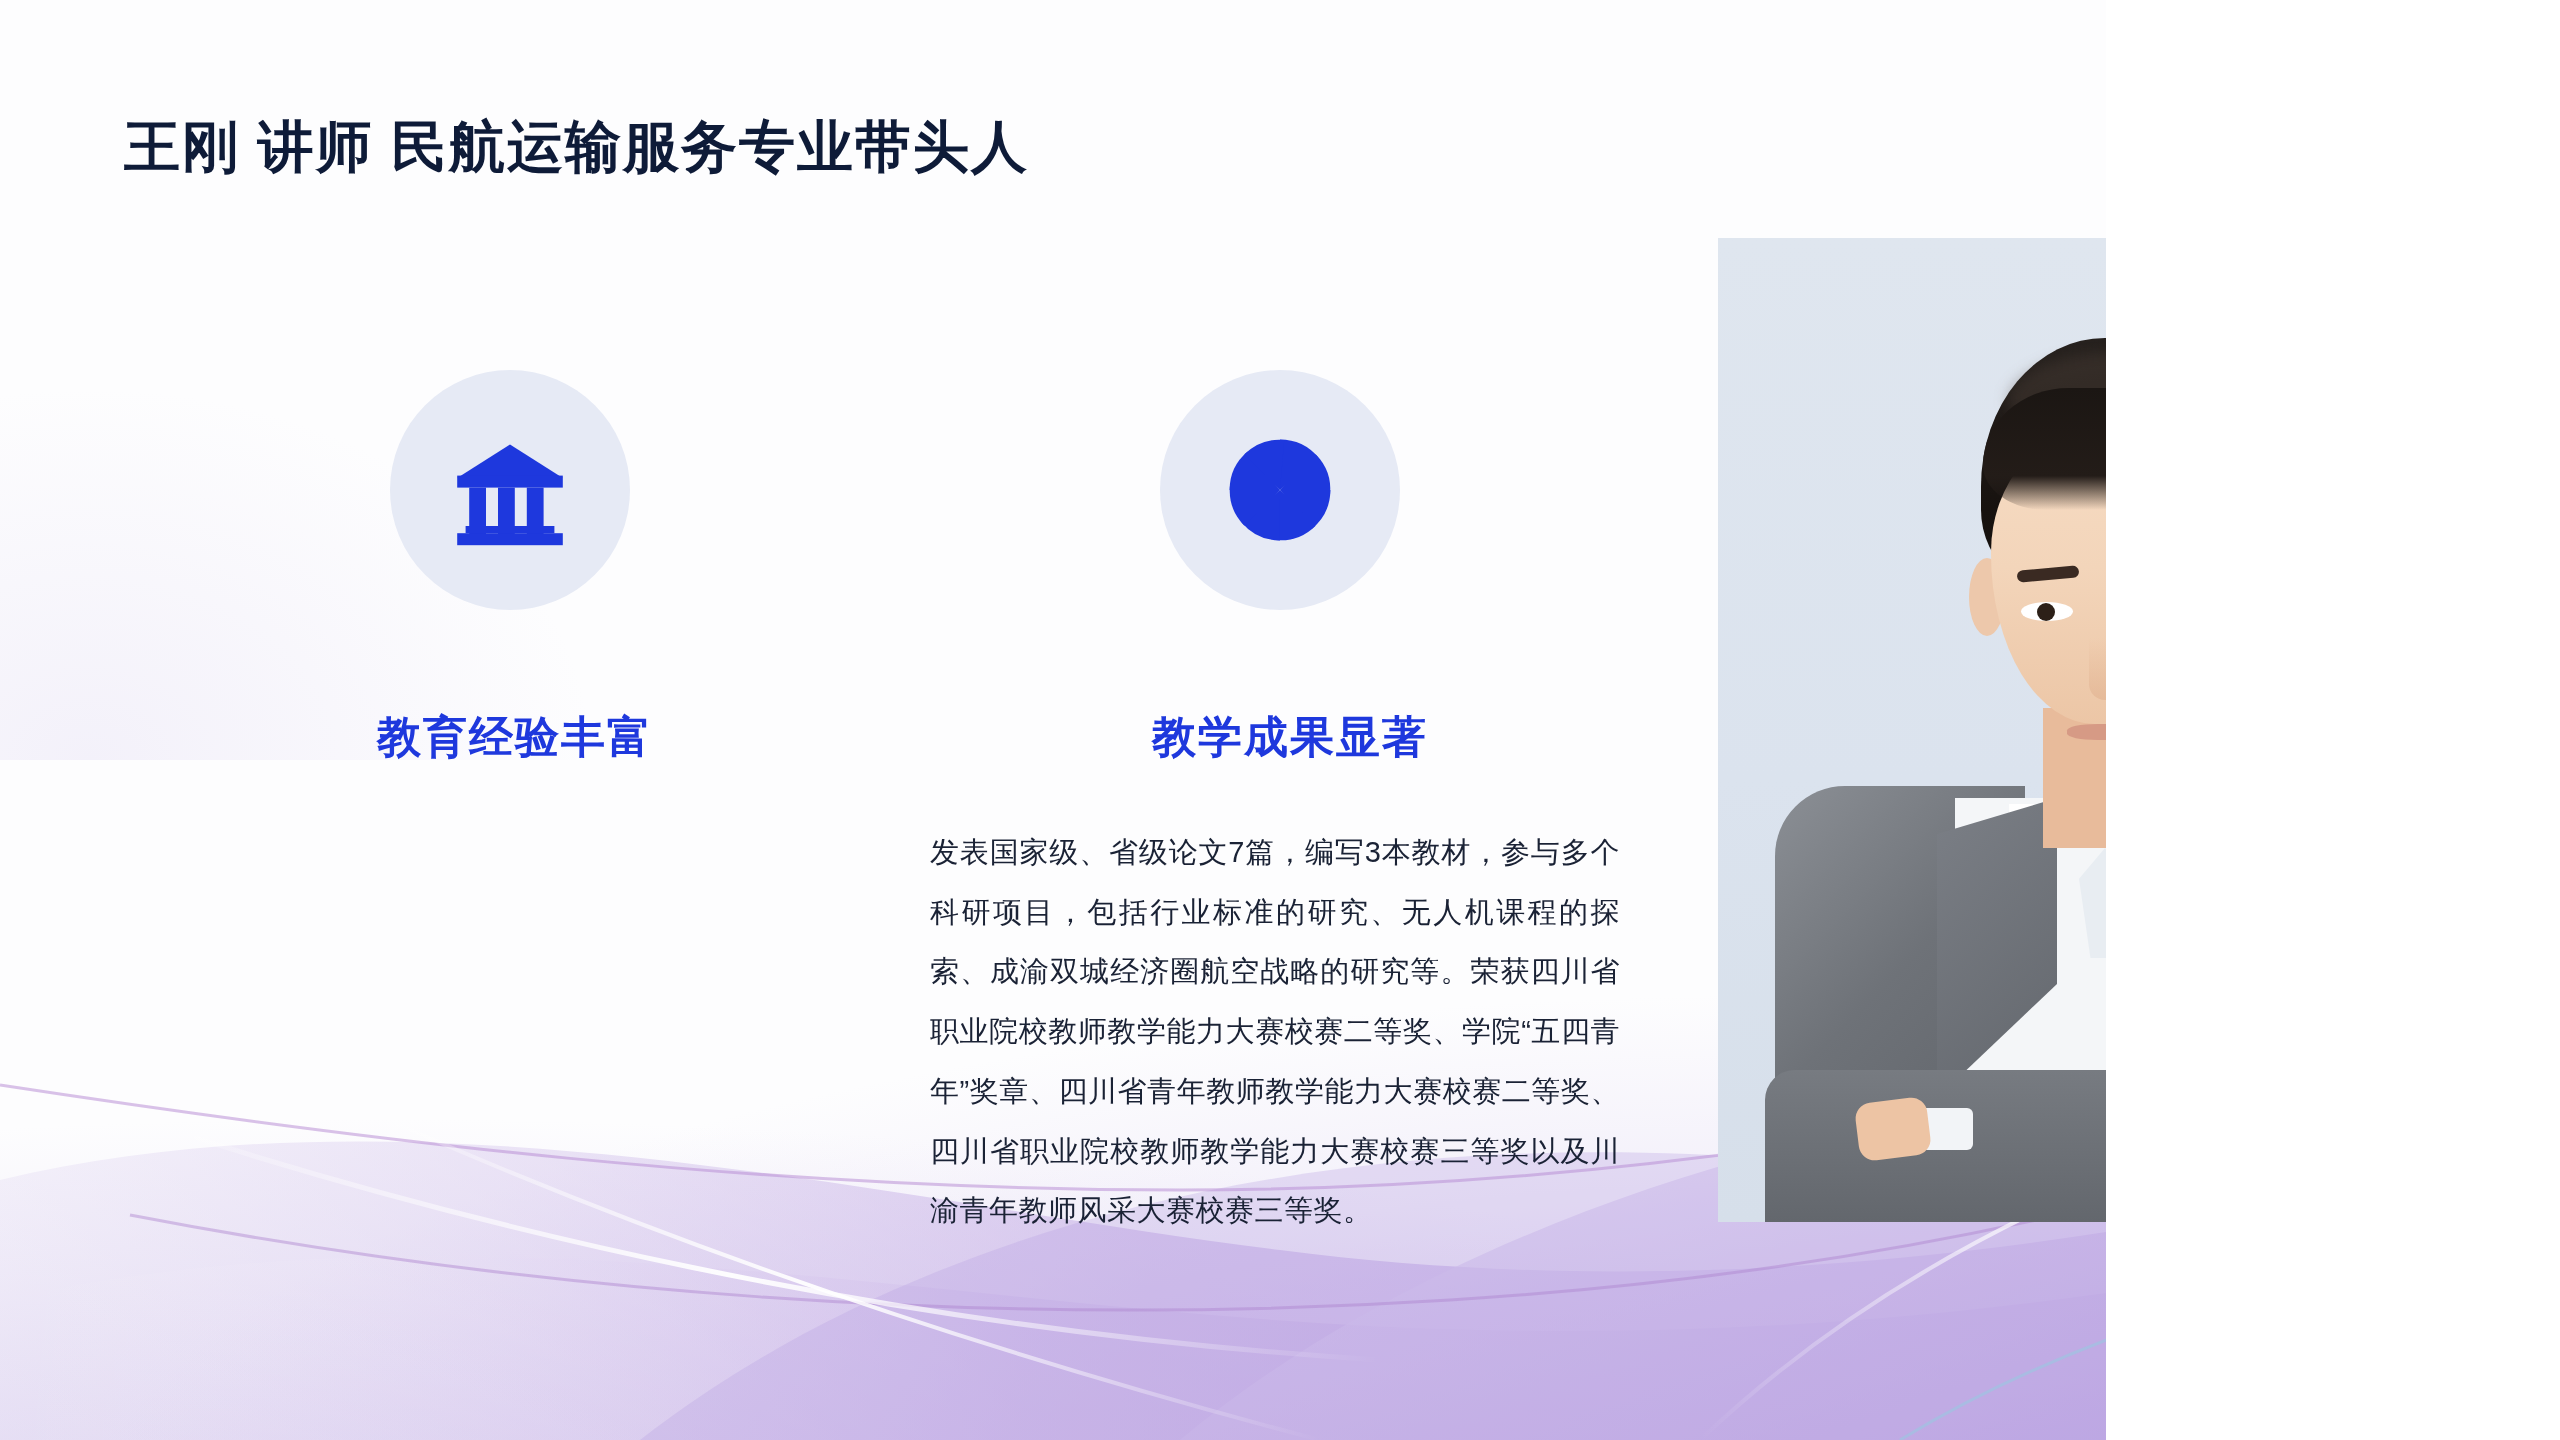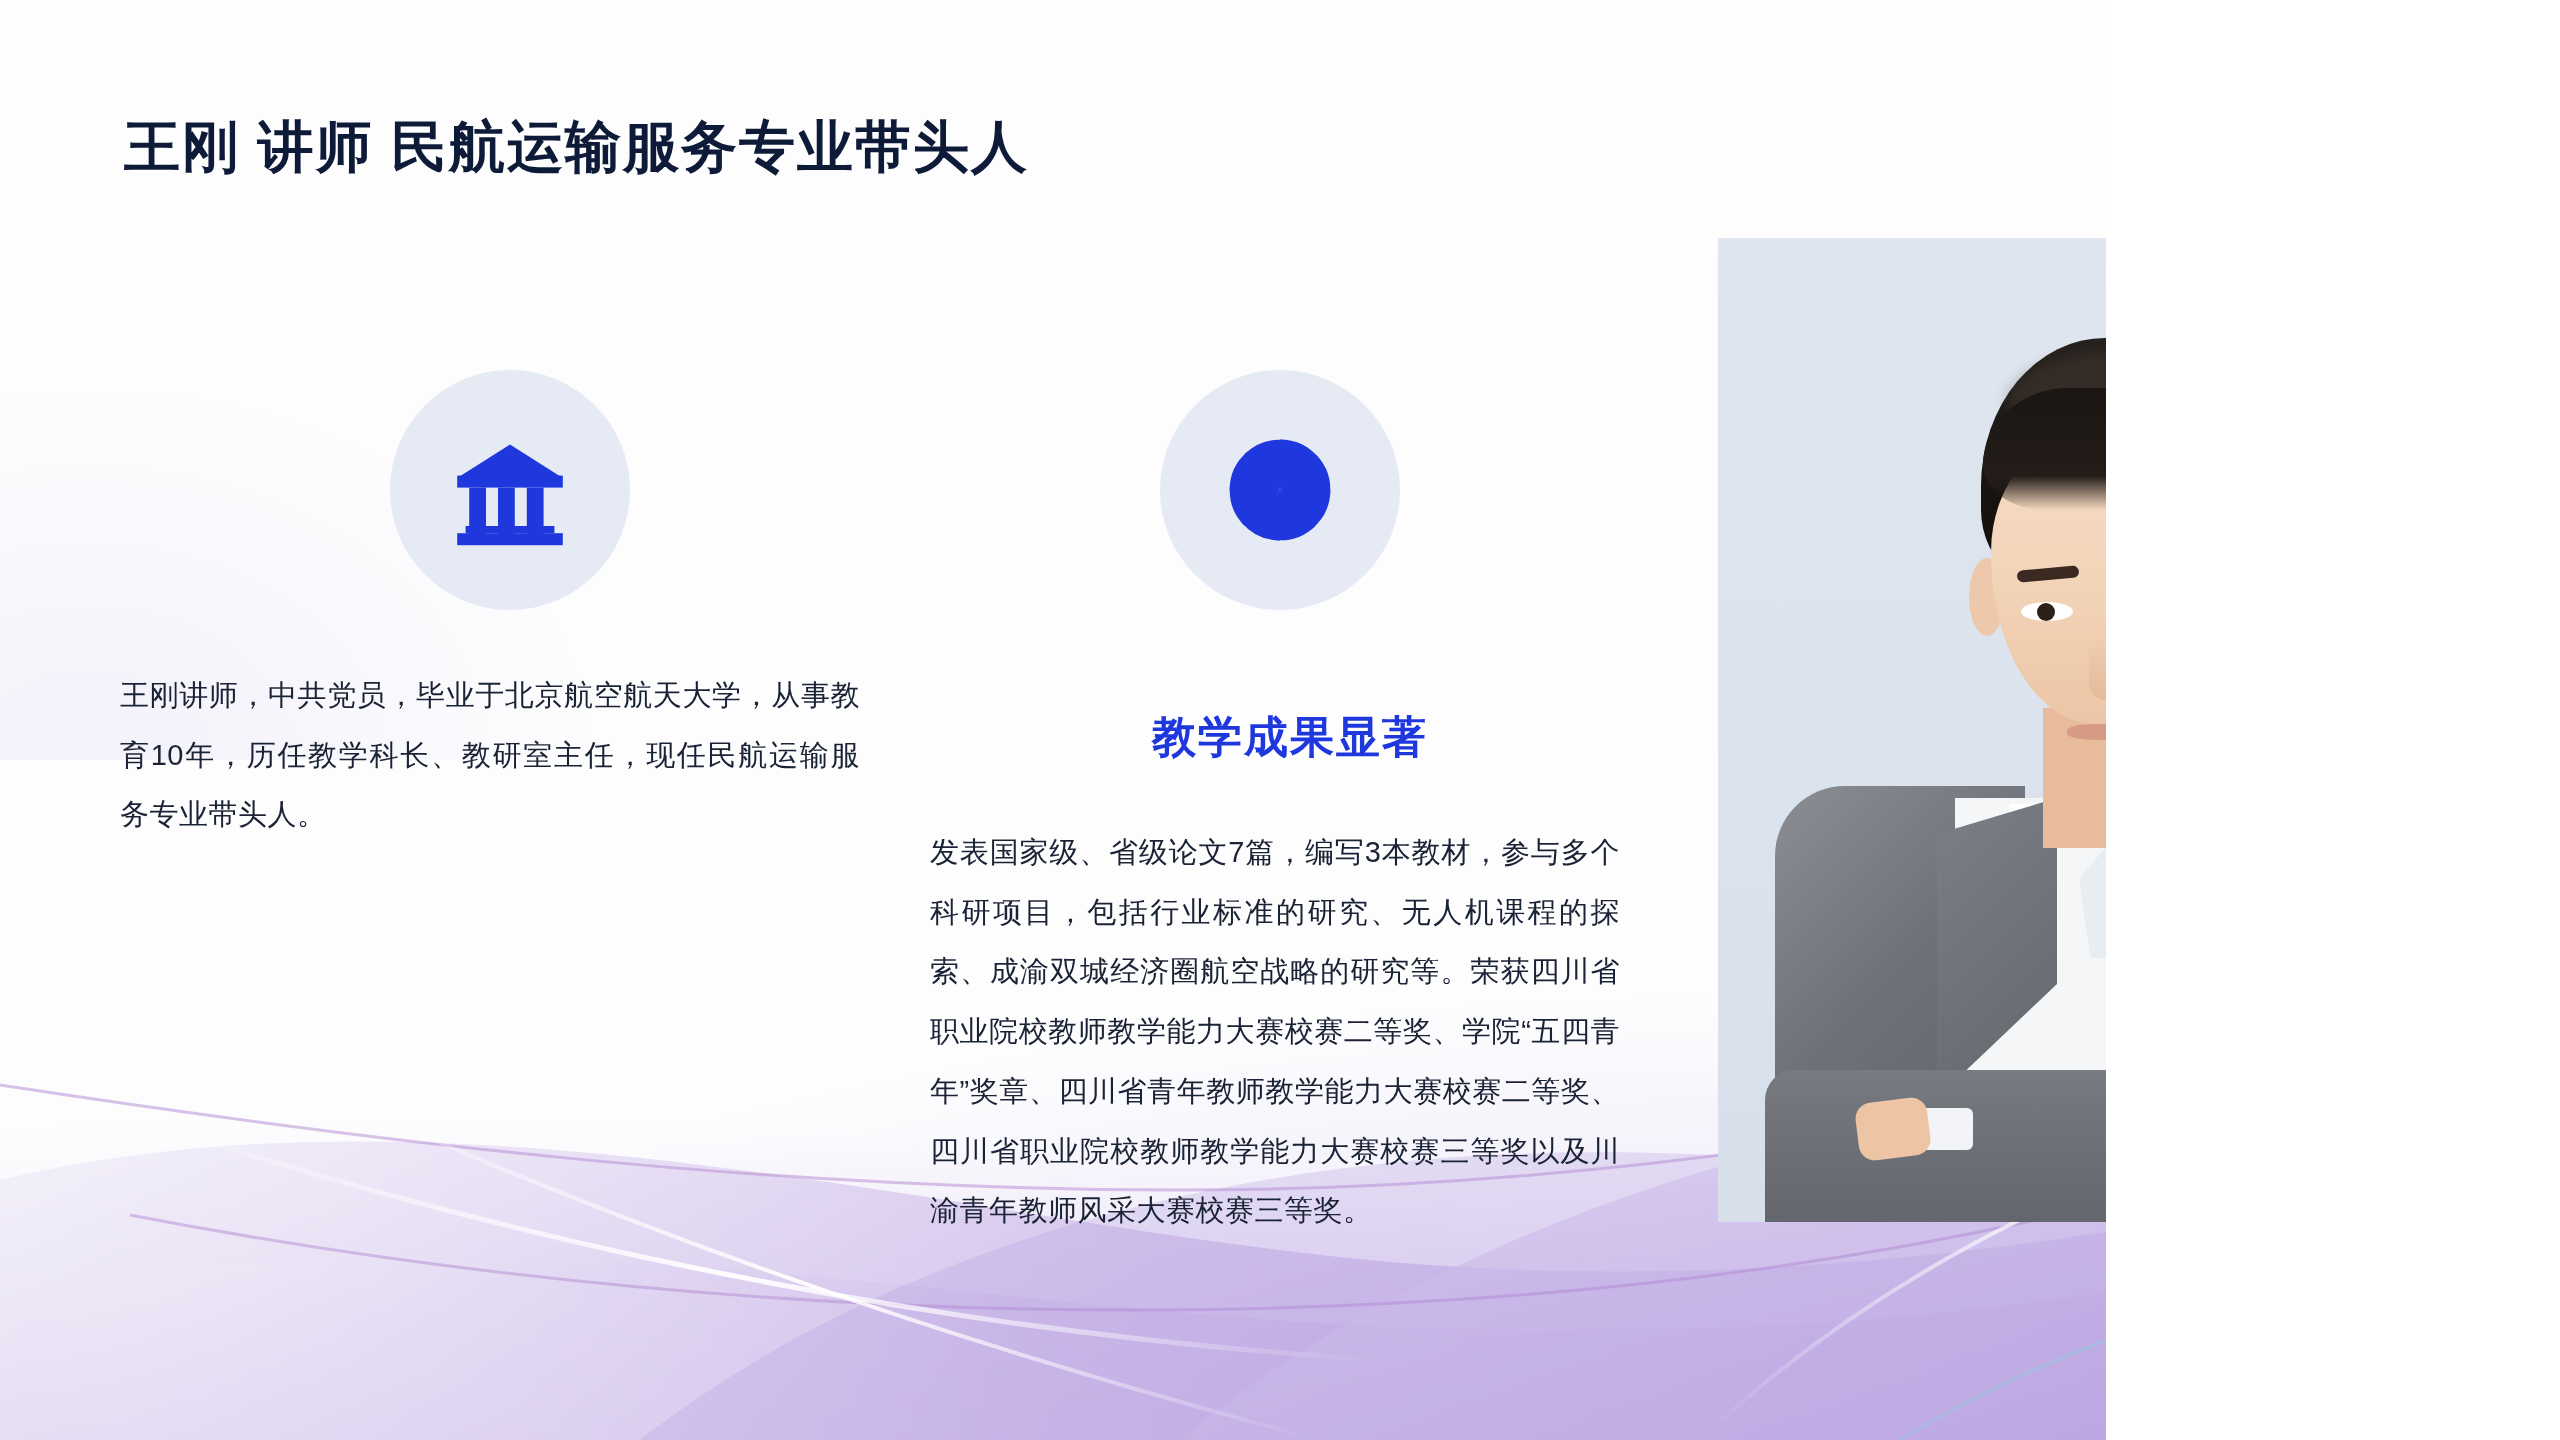--- a/index.html
+++ b/index.html
@@ -375,21 +375,21 @@
         <svg width="120" height="120" viewBox="0 0 100 100">
           <polygon points="50,12 94,40 6,40" fill="#1e38dd"></polygon>
           <rect x="6" y="38" width="88" height="10" fill="#1e38dd"></rect>
           <rect x="16" y="48" width="14" height="40" fill="#1e38dd"></rect>
           <rect x="40" y="48" width="14" height="40" fill="#1e38dd"></rect>
           <rect x="64" y="48" width="14" height="40" fill="#1e38dd"></rect>
           <rect x="13" y="80" width="74" height="6" fill="#1e38dd"></rect>
           <rect x="6" y="86" width="88" height="10" fill="#1e38dd"></rect>
         </svg>
       </div>
-      <div class="col-body">王刚讲师，中共党员，毕业于北京航空航天大学，从事教育10年，历任教学科长、教研室主任，现任民航运输服务专业带头人。</div>
+      <div class="col-head">教育经验丰富</div>
     </div>
 
     <div class="col col-2">
       <div class="icon-wrap">
         <svg width="120" height="120" viewBox="0 0 100 100">
           <g fill="#1e38dd">
             <path d="M50 8 A42 42 0 0 1 82 23 L50 50 Z" transform="rotate(0 50 50)"></path>
             <path d="M50 8 A42 42 0 0 1 82 23 L50 50 Z" transform="rotate(45 50 50)"></path>
             <path d="M50 8 A42 42 0 0 1 82 23 L50 50 Z" transform="rotate(90 50 50)"></path>
             <path d="M50 8 A42 42 0 0 1 82 23 L50 50 Z" transform="rotate(135 50 50)"></path>

